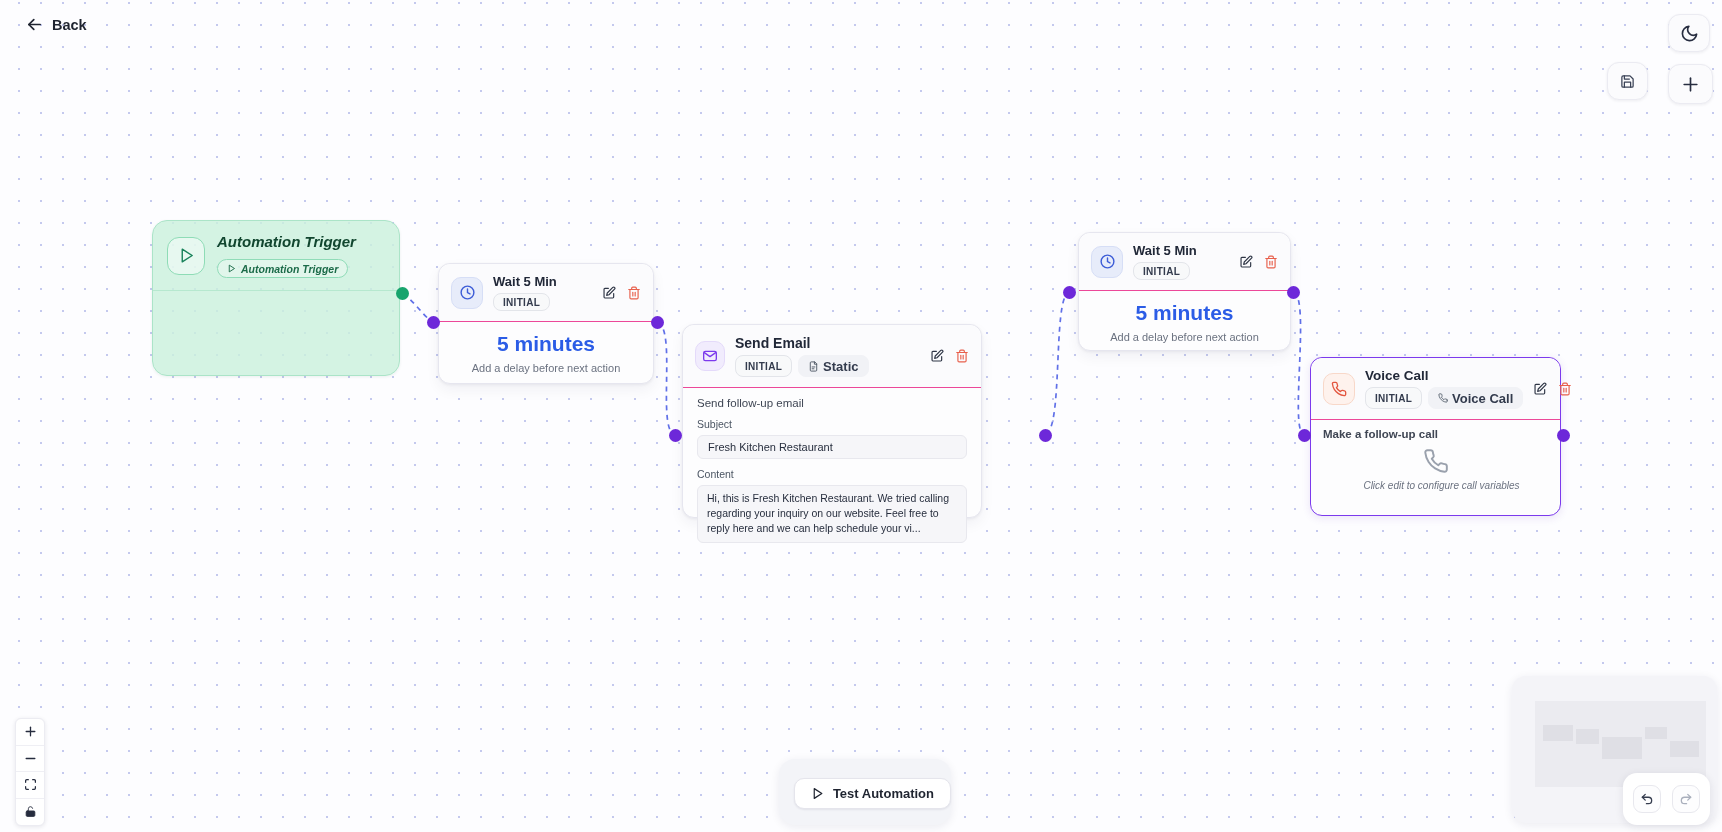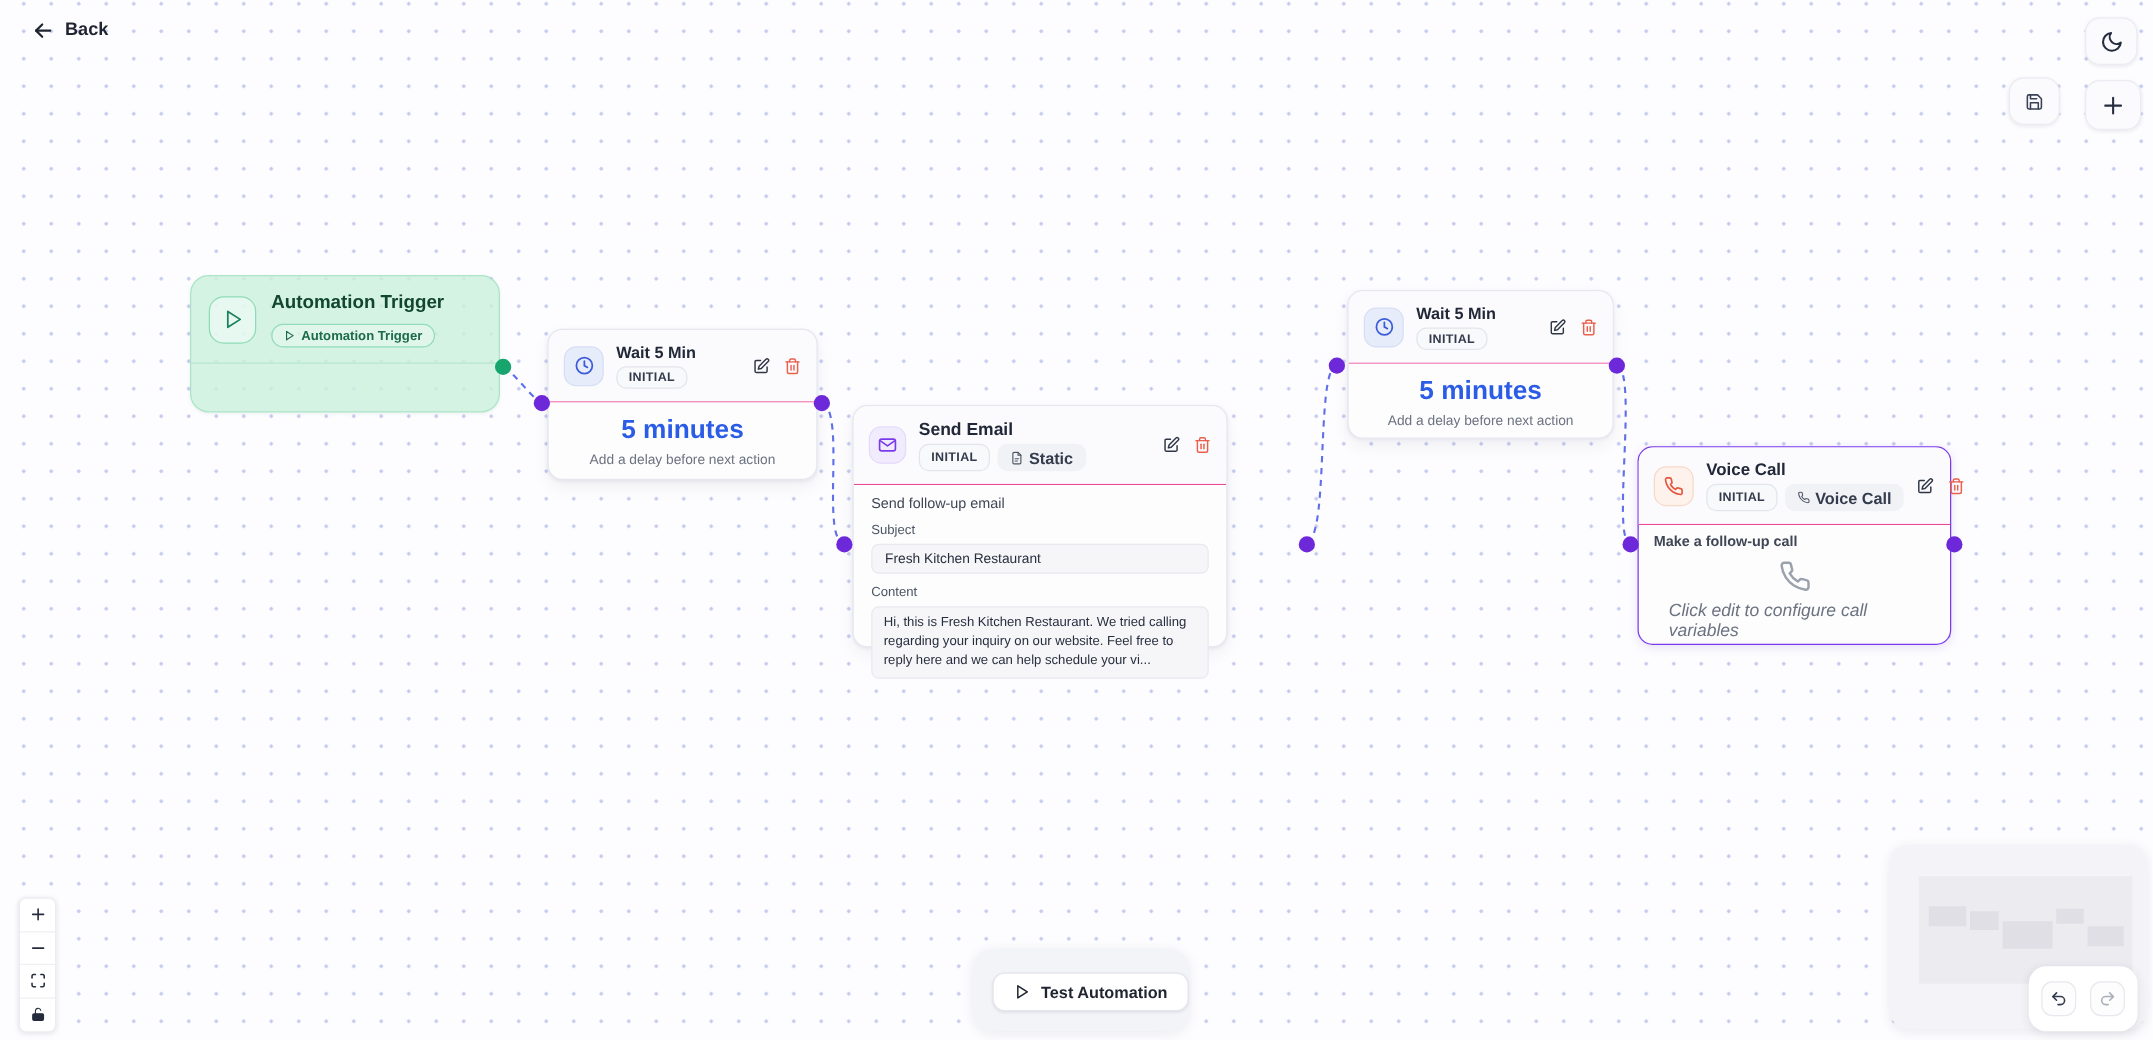--- a/index.html
+++ b/index.html
@@ -8,21 +8,21 @@
 
   .canvas {
     position:relative; width:1722px; height:832px; overflow:hidden;
     background-color:#fdfdff;
     background-image:radial-gradient(circle,#c4c9ee 1.2px, transparent 1.4px);
     background-size:22px 22px; background-position:8px 14px;
   }
 
   
   .back-btn {
-    position:absolute; left:26px; top:16px; display:flex; gap:9px;
+    position:absolute; left:26px; top:16px; display:flex; align-items:center; gap:9px;
     color:#1f2430; font-size:14.5px; font-weight:700; cursor:pointer;
   }
   .back-btn svg { stroke:#1f2430; }
 
   .float-btn {
     position:absolute; display:flex; align-items:center; justify-content:center;
     background:#fbfbfd; border:1px solid #ebebf2; border-radius:12px; cursor:pointer;
     box-shadow:0 1px 3px rgba(25,25,60,.07); color:#272d40;
   }
   .btn-theme { left:1668px; top:14px;  width:42px; height:38px; }
@@ -54,23 +54,24 @@
   
   .node-wait1 { left:438px; top:263px; width:216px; height:121px; }
   .node-wait2 { left:1078px; top:232px; width:213px; height:119px; }
   .wait-icon { width:32px; height:32px; background:#e7ecfa; border:1px solid #d6def6; color:#3c5cd7; }
   .wait-body { text-align:center; padding:10px 8px 8px; }
   .wait-value { font-size:21px; font-weight:700; color:#2b5ce6; }
   .wait-caption { margin-top:6px; font-size:11px; color:#6b7280; }
 
   
   .node-trigger {
-    left:152px; top:220px; width:248px; height:110px;
+    left:152px; top:220px; width:248px; height:156px;
     background:rgba(203,240,221,.82); border:1px solid #abe4c8; border-radius:15px;
     box-shadow:0 1px 3px rgba(20,80,50,.08);
+    font-style:italic;
   }
   .trigger-header { display:flex; align-items:center; gap:12px; padding:12px 14px; border-bottom:1px solid #b6e8cf; }
   .trigger-icon { width:38px; height:38px; border-radius:12px; background:rgba(255,255,255,.45); border:1px solid #8edcb6; color:#18825a; }
   .trigger-title { font-size:15px; font-weight:700; color:#11462f; }
   .trigger-badge {
     display:inline-flex; align-items:center; gap:5px; margin-top:5px; width:max-content;
     font-size:10.5px; font-weight:600; color:#1c6b49; border:1px solid #90dcb8;
     border-radius:999px; padding:2.5px 9px; background:rgba(255,255,255,.3);
   }
   .trigger-body { padding:9px 10px; }
@@ -90,21 +91,21 @@
     font-size:11px; color:#272e3e; padding:5px 10px; min-height:22px; cursor:text;
   }
   .field-area { line-height:1.45; font-size:10.5px; padding:5px 9px; }
 
   
   .node-voice { left:1310px; top:357px; width:251px; height:159px; border:1.6px solid #7c3aed; box-shadow:0 2px 8px rgba(90,40,180,.12); }
   .voice-icon { width:32px; height:32px; background:#fef2ed; border:1px solid #f8d8c9; color:#e3563f; }
   .voice-body { padding:8px 12px; }
   .voice-desc { font-size:11.5px; color:#3f4654;font-weight:bold; }
   .voice-center { margin-top:8px; display:flex; flex-direction:column; align-items:center; gap:6px; color:#9aa1ad; }
-  .voice-caption { font-size:14px; font-style:italic; color:#6b7280;padding-left:12px; }
+  .voice-caption { font-size:10px; font-style:italic; color:#6b7280;padding-left:12px; }
 
   
   .edges { position:absolute; inset:0; pointer-events:none; }
   .handle { position:absolute; width:13px; height:13px; border-radius:50%; background:#6d28d9; cursor:crosshair; }
   .handle.green { background:#18a46d; }
 
   
   .ctrl-panel {
     position:absolute; left:15px; top:718px; width:30px; background:#fff;
     border:1px solid #ececf2; border-radius:6px; box-shadow:0 1px 4px rgba(25,25,60,.1);

